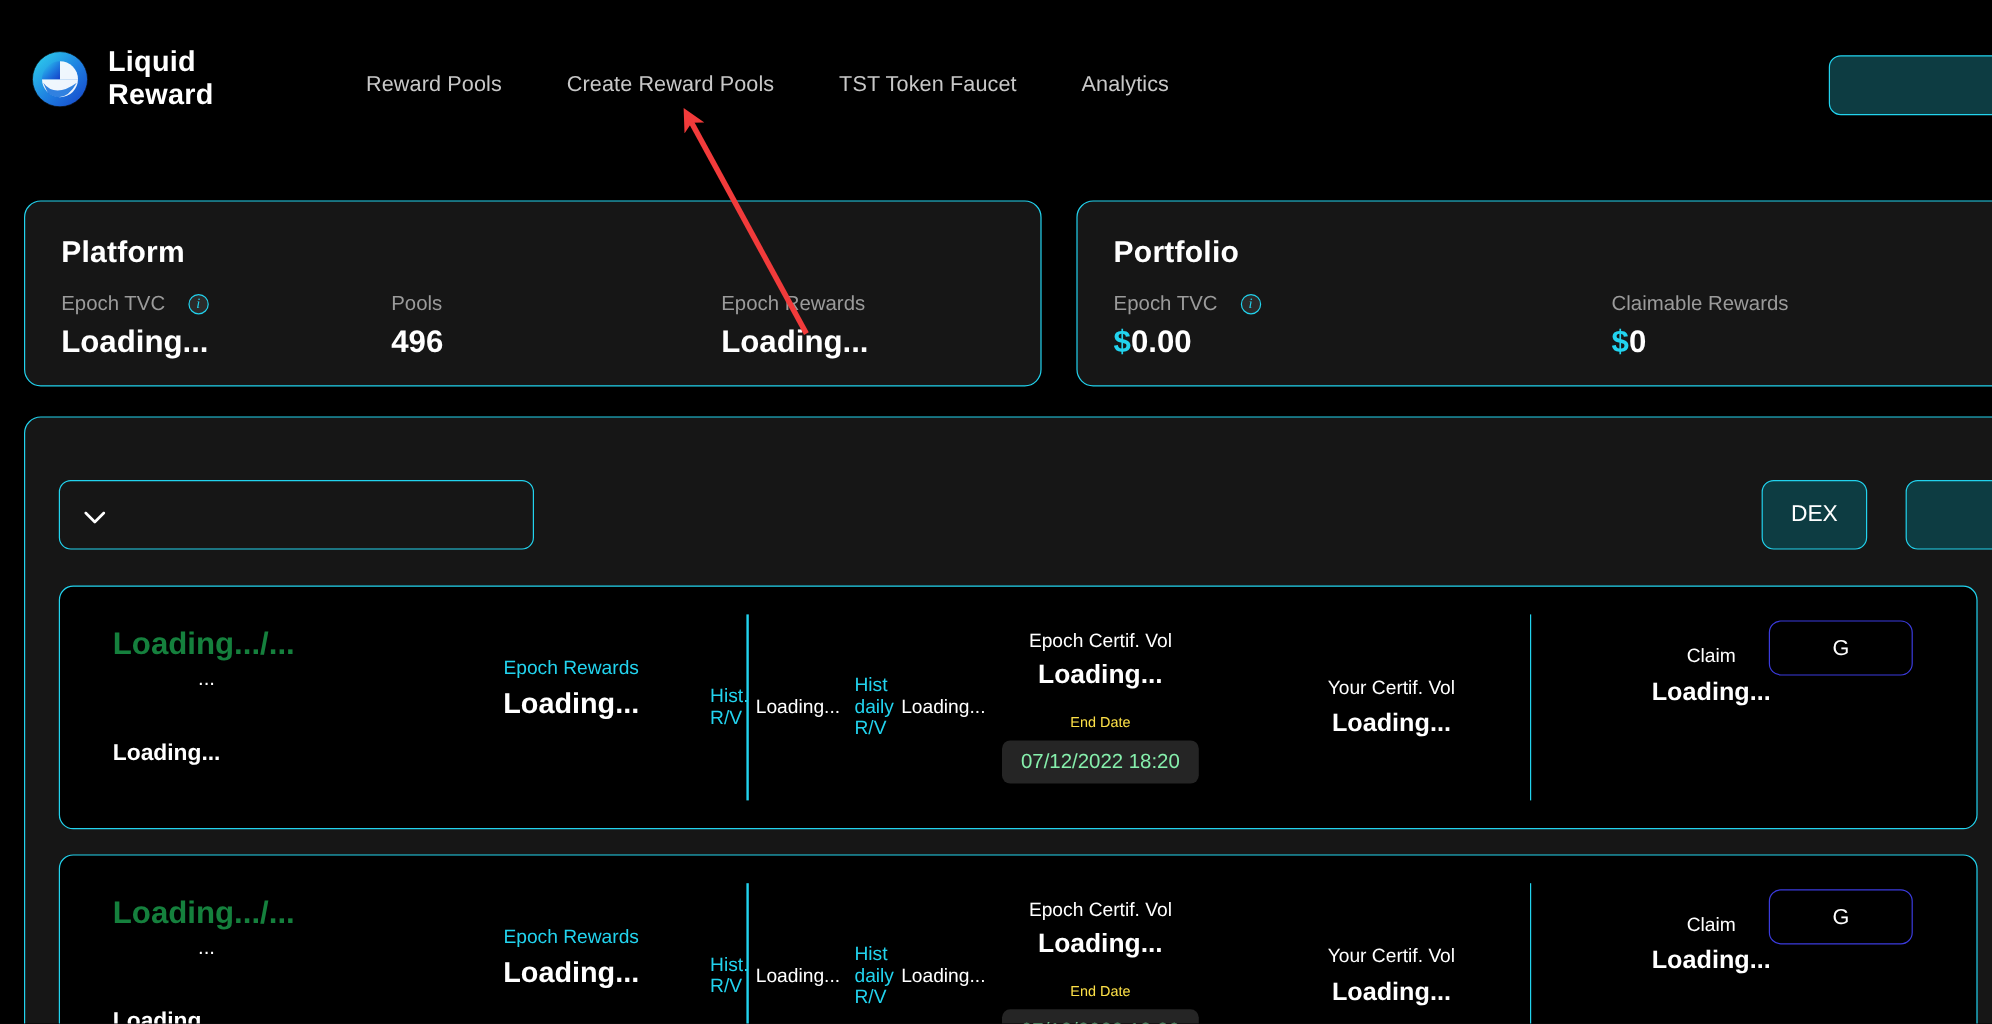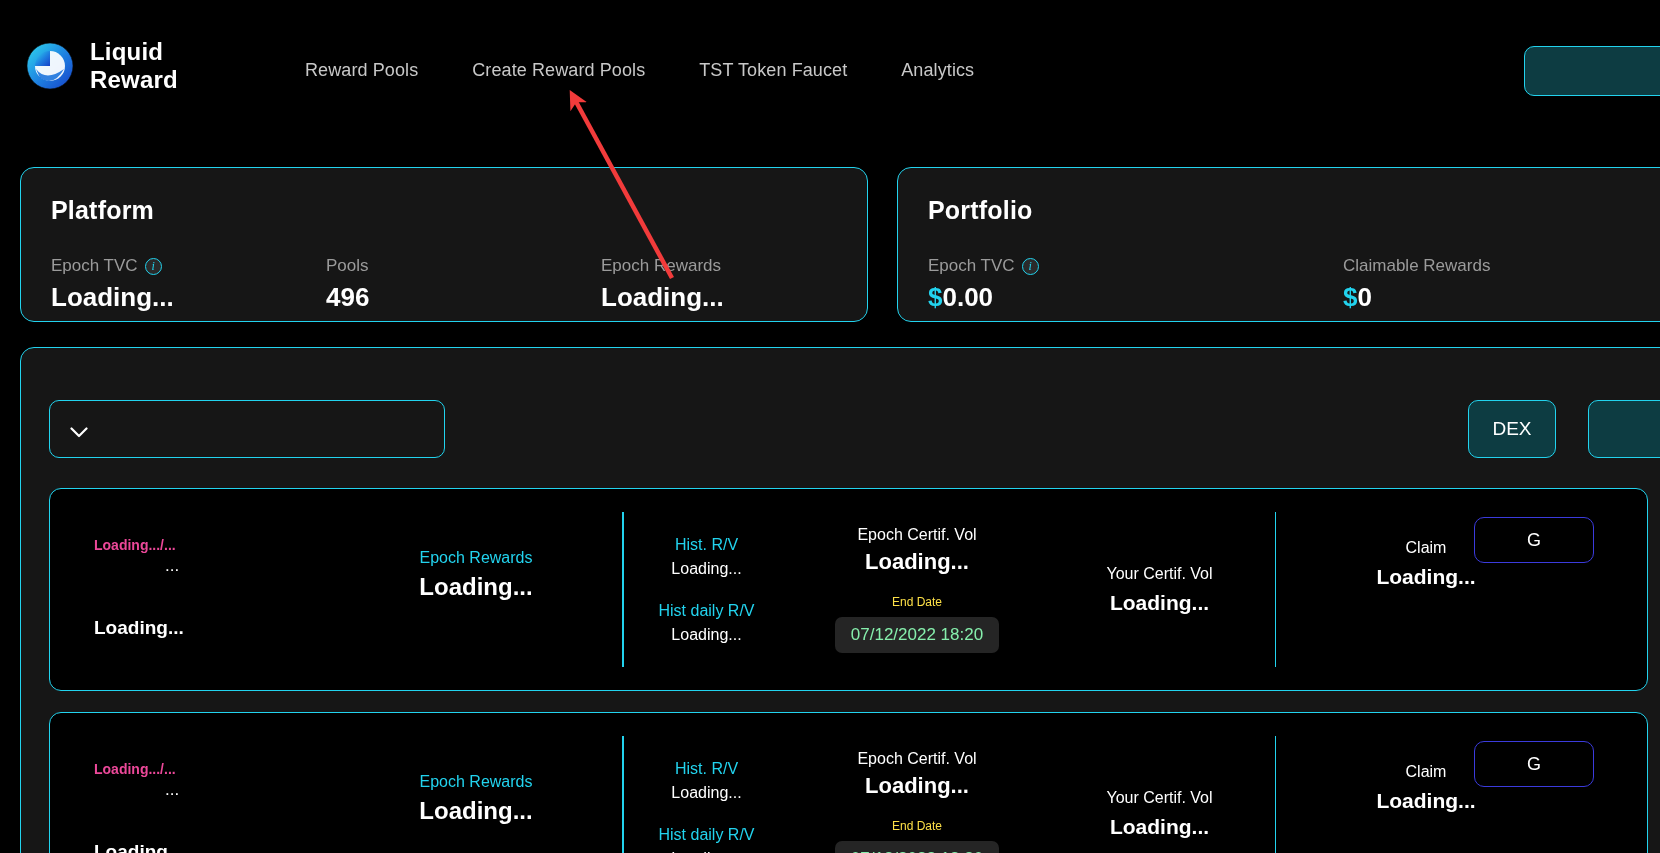--- a/index.html
+++ b/index.html
@@ -114,24 +114,23 @@
     align-items: flex-start;
   }
 
   .stat-col { display: flex; flex-direction: column; }
 
   .stat-label {
     font-size: 17px;
     color: #9b9b9b;
     display: flex;
     align-items: center;
-    gap: 7px;
+    gap: 19px;
     margin-bottom: 6px;
     white-space: nowrap;
-    margin-top: 13px;
   }
 
   .stat-value {
     font-size: 26px;
     font-weight: bold;
     color: #ffffff;
     white-space: nowrap;
   }
 
   .cur { color: #22d3ee; }
@@ -249,25 +248,24 @@
     flex: 0 0 1.5px;
   }
 
   
   .seg-pair { width: 572px; position: relative; }
 
   .pair-name {
     position: absolute;
     left: 44px;
     top: 32px;
-    font-size: 14px;
+    font-size: 26px;
     font-weight: bold;
-    color: #ec4899;
+    color: #15803d;
     white-space: nowrap;
-    margin-top: 16px;
   }
   .pair-sub {
     position: absolute;
     left: 115px;
     top: 67px;
     font-size: 17px;
     color: #ffffff;
   }
   .pair-loading {
     position: absolute;
@@ -283,21 +281,21 @@
     top: 60px;
     text-align: center;
     width: 180px;
   }
   .er-label { font-size: 16px; color: #22d3ee; margin-bottom: 6px; }
   .er-value { font-size: 24px; font-weight: bold; color: #ffffff; }
 
   
   .seg-rv {
     width: 166px;
-    flex-direction: column;
+    flex-direction: row;
     justify-content: center;
     align-items: center;
     gap: 6px;
   }
   .rv-label { font-size: 16px; color: #22d3ee; }
   .rv-value { font-size: 16px; color: #ffffff; }
   .rv-gap { height: 12px; }
 
   
   .seg-certif {

